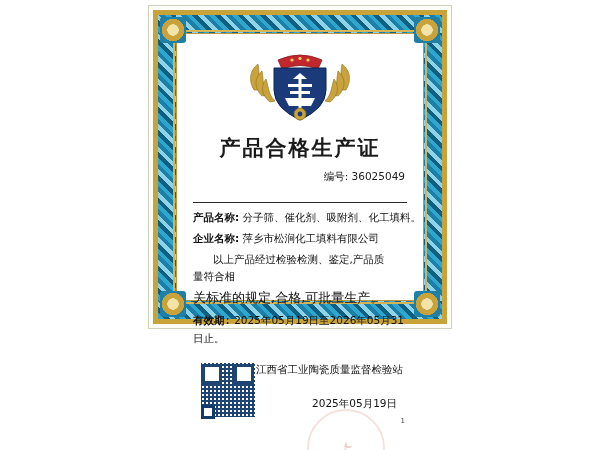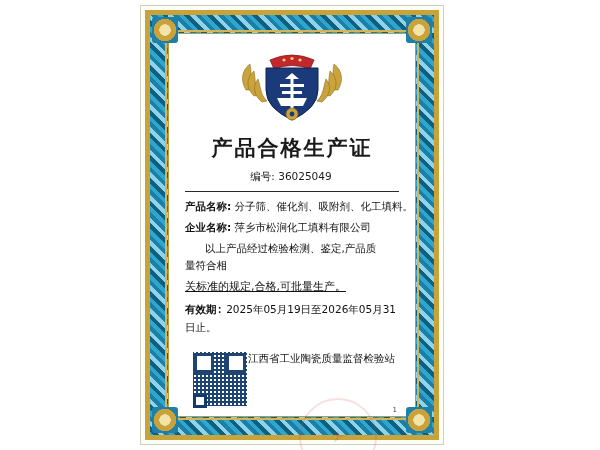--- a/index.html
+++ b/index.html
@@ -15,24 +15,24 @@
   #page {
     position: relative;
     width: 600px;
     height: 450px;
     background: #ffffff;
   }
 
   
   .cert {
     position: absolute;
-    left: 140px;
+    left: 148px;
     top: 5px;
     width: 304px;
-    height: 440px;
+    height: 324px;
     background: #fdfdf7;
     box-sizing: border-box;
     border: 1px solid #cfcfbd;
   }
 
   
   .band-gold {
     position: absolute;
     left: 4px;
     top: 4px;
@@ -130,24 +130,24 @@
     text-align: center;
     font-size: 21px;
     letter-spacing: 2px;
     font-weight: 700;
     color: #1a1a1a;
     margin: 10px 0 8px 0;
     font-family: "DejaVu Sans", "Liberation Sans", sans-serif;
   }
 
   .code-row {
-    text-align: center;
+    text-align: right;
     font-size: 10.5px;
     color: #1a1a1a;
-    margin: 0 2px 7px 0;
+    margin: 0 2px 18px 0;
   }
   .code-row .lbl { letter-spacing: 0px; }
   .code-row .val { letter-spacing: 0px; }
 
   .hr {
     height: 1px;
     background: #2a2a2a;
     margin: 2px 0 6px 0;
   }
 
@@ -162,25 +162,24 @@
   .field .val { font-weight: 400; }
 
   .para {
     font-size: 10.5px;
     line-height: 17px;
     color: #111;
     margin: 4px 16px 4px 0;
     text-indent: 20px;
   }
   .para2 {
-    font-size: 11px;
+    font-size: 13px;
     line-height: 17px;
     color: #111;
     margin: 0 0 6px 0;
-    text-decoration: underline;
   }
 
   .valid {
     font-size: 10.5px;
     line-height: 17px;
     color: #111;
     margin: 4px 0 0 0;
   }
   .valid .lbl { font-weight: 700; font-family: Liberation Mono, monospace; }
 
@@ -358,18 +357,19 @@
         <span class="lbl">有效期:</span>
         <span class="val">2025年05月19日至2026年05月31日止。</span>
       </div>
 
       <div class="bottom">
         <div class="qr"></div>
         <div class="qr-b"></div>
 
         <div class="issuer">江西省工业陶瓷质量监督检验站</div>
         <div class="stamp"></div>
+        <div class="issue-date">2025年05月19日</div>
         <div class="page-no">1</div>
       </div>
 
     </div>
   </div>
 </div>
 
 </body></html>

